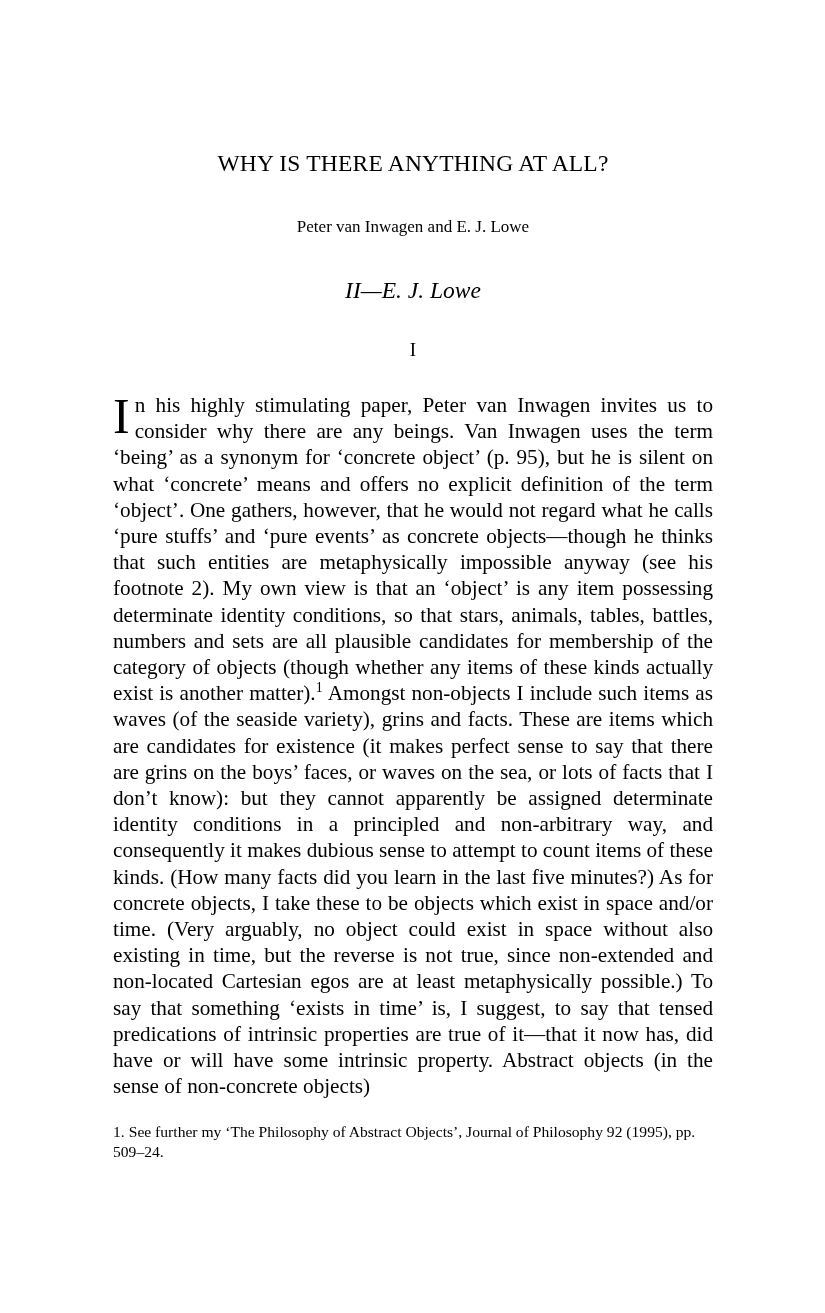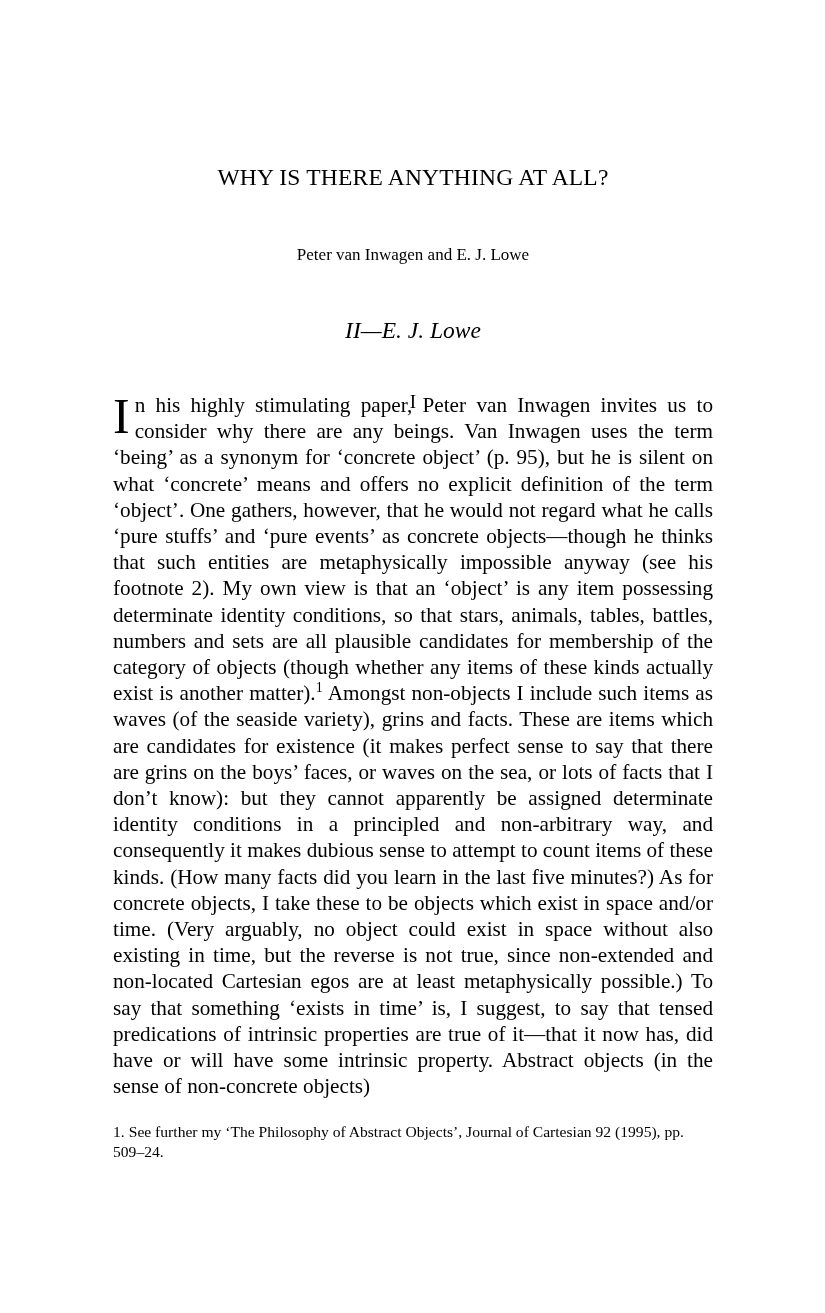--- a/index.html
+++ b/index.html
@@ -32,36 +32,36 @@
     top: 148px;
     width: 600px;
     text-align: center;
   }
 
   .paper-title {
     font-size: 23.5px;
     line-height: 30px;
     letter-spacing: 0.2px;
     font-weight: normal;
-    margin: 14px;
+    margin: 0;
     font-family: Liberation Serif, serif;
   }
 
   .authors {
     font-size: 17px;
     line-height: 30px;
     margin: 0;
     padding-top: 34px;
   }
 
   .contribution {
     font-size: 23.5px;
     line-height: 30px;
     font-style: italic;
-    margin: 12px;
+    margin: 0;
     padding-top: 33px;
   }
 
   .section-number {
     font-size: 19px;
     line-height: 26px;
     margin: 0;
     padding-top: 32px;
   }
 
@@ -130,16 +130,16 @@
     <p class="contribution">II—E. J. Lowe</p>
 
     <p class="section-number">I</p>
   </div>
 
   <div class="body-block">
     <p class="body-par"><span class="dropcap">I</span><span>n his highly stimulating paper, Peter van Inwagen invites us to consider </span><span class="it">why there are any beings</span><span>. Van Inwagen uses the term ‘being’ as a synonym for ‘concrete object’ (p. 95), but he is silent on what ‘concrete’ means and offers no explicit definition of the term ‘object’. One gathers, however, that he would not regard what he calls ‘pure stuffs’ and ‘pure events’ as concrete </span><span class="it">objects</span><span>—though he thinks that such entities are metaphysically impossible anyway (see his footnote 2). My own view is that an ‘object’ is any item possessing determinate identity conditions, so that stars, animals, tables, battles, numbers and sets are all plausible candidates for membership of the category of objects (though whether any items of these kinds actually </span><span class="it">exist</span><span> is another matter).</span><span class="fn-ref">1</span><span> Amongst non-objects I include such items as waves (of the seaside variety), grins and facts. These are items which are candidates for existence (it makes perfect sense to say that there are grins on the boys’ faces, or waves on the sea, or lots of facts that I don’t know): but they cannot apparently be assigned determinate identity conditions in a principled and non-arbitrary way, and consequently it makes dubious sense to attempt to </span><span class="it">count</span><span> items of these kinds. (How many facts did you learn in the last five minutes?) As for </span><span class="it">concrete</span><span> objects, I take these to be objects which exist in space and/or time. (Very arguably, no object could exist in space without also existing in time, but the reverse is not true, since non-extended and non-located Cartesian egos are at least metaphysically possible.) To say that something ‘exists in time’ is, I suggest, to say that tensed predications of intrinsic properties are true of it—that it now has, did have or will have some intrinsic property. </span><span class="it">Abstract</span><span> objects (in the sense of </span><span class="it">non-concrete</span><span> objects)</span></p>
   </div>
 
   <div class="footnote-block">
-    <p class="footnote"><span class="fn-marker">1.</span><span>See further my ‘The Philosophy of Abstract Objects’, </span><span class="it">Journal of Cartesian</span><span> 92 (1995), pp. 509–24.</span></p>
+    <p class="footnote"><span class="fn-marker">1.</span><span>See further my ‘The Philosophy of Abstract Objects’, </span><span class="it">Journal of Philosophy</span><span> 92 (1995), pp. 509–24.</span></p>
   </div>
 
 </div>
 
 </body></html>

